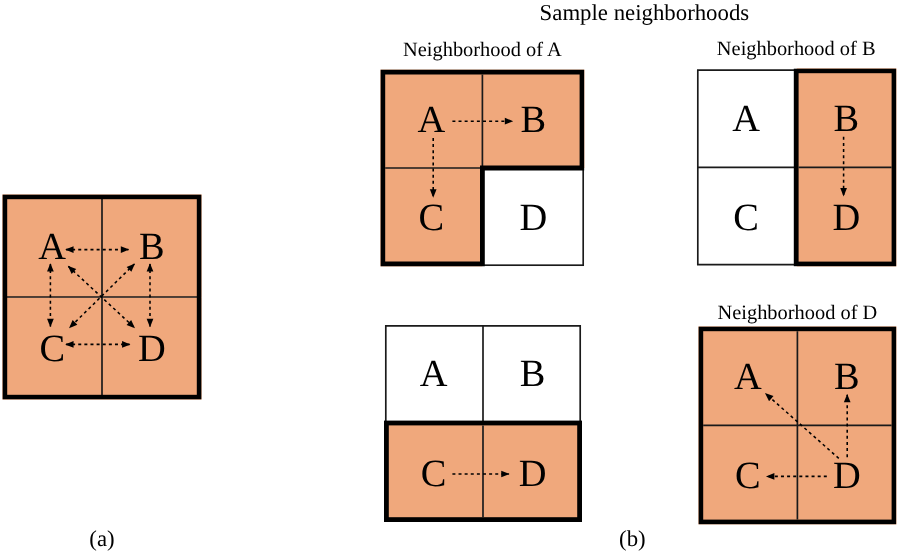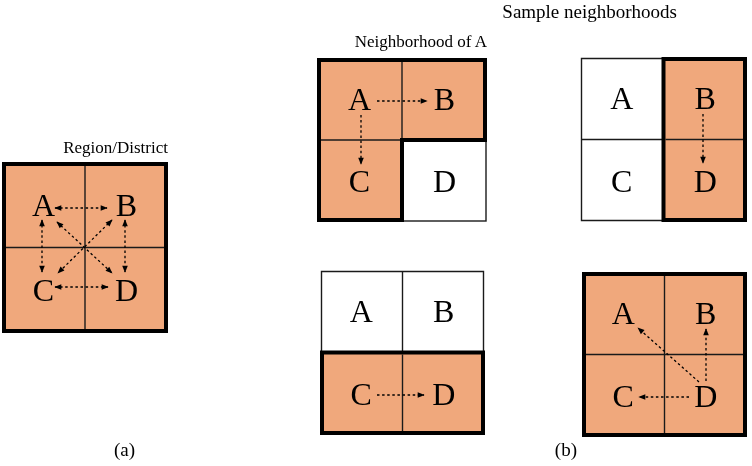--- a/index.html
+++ b/index.html
@@ -1,20 +1,20 @@
 <!DOCTYPE html>
 <html style="--shaded-fill: #F0A87C; --cell-background: #FFFFFF; --line: #000000; --text: #000000; --page-background: #FFFFFF;"><head>
 <meta charset="utf-8">
 <style>
   html, body { margin:0; padding:0; background:#ffffff; }
   .canvas {
     position:relative; width:752px; height:466px; background:var(--page-background,#fff);
     font-family:"Liberation Serif", serif; color:var(--text,#000); overflow:hidden;
   }
-  .title { position:absolute; text-align:right; white-space:nowrap; }
+  .title { position:absolute; text-align:center; white-space:nowrap; }
   .fig-title   { font-size:19px; }
   .grid-title  { font-size:17px; }
   .caption     { font-size:19px; }
   .grid { position:absolute; }
   .cell {
     position:absolute; width:50%; height:50%;
     display:flex; align-items:center; justify-content:center;
     background:var(--cell-background,#fff);
   }
   .cell[data-shaded="true"] { background:var(--shaded-fill,#F0A87C); }
@@ -49,21 +49,20 @@
 </style>
 </head>
 <body>
 
 <div class="canvas">
 
   <div class="title fig-title" id="title-fig">Sample neighborhoods</div>
   <div class="title caption" id="caption-a">(a)</div>
   <div class="title caption" id="caption-b">(b)</div>
 
-  <div class="title grid-title" id="title-region">Region/District</div>
   <div class="grid" id="grid-region">
     <div class="cell q0" data-shaded="true">
       <span class="cell-label">A</span>
       </div>
     <div class="cell q1" data-shaded="true">
       <span class="cell-label">B</span>
       </div>
     <div class="cell q2" data-shaded="true">
       <span class="cell-label">C</span>
       </div>
@@ -105,20 +104,21 @@
     <svg class="overlay" viewBox="0 0 170 164">
       <line class="thin" x1="85" y1="4" x2="85" y2="82"></line>
       <line class="thin" x1="4" y1="82" x2="85" y2="82"></line>
       <rect class="thin" x="85" y="82" width="84" height="81"></rect>
       <path class="thick" d="M2,2 H168 V82 H85 V162 H2 Z"></path>
       <path class="arrow" d="M60,43 L110,43" marker-end="url(#ah)"></path>
       <path class="arrow" d="M44,57 L44,106" marker-end="url(#ah)"></path>
     </svg>
   </div>
 
+  <div class="title grid-title" id="title-nb">Neighborhood of B</div>
   <div class="grid" id="grid-nb">
     <div class="cell q0" data-shaded="false">
       <span class="cell-label">A</span>
       </div>
     <div class="cell q1" data-shaded="true">
       <span class="cell-label">B</span>
       </div>
     <div class="cell q2" data-shaded="false">
       <span class="cell-label">C</span>
       </div>
@@ -149,20 +149,21 @@
       </div>
     <svg class="overlay" viewBox="0 0 165 165">
       <path class="thin" d="M1.5,82.5 V1.5 H163.5 V82.5"></path>
       <line class="thin" x1="82.5" y1="1.5" x2="82.5" y2="82.5"></line>
       <line class="thin" x1="82.5" y1="84.5" x2="82.5" y2="161"></line>
       <rect class="thick" x="2" y="82.5" width="161" height="80.5"></rect>
       <path class="arrow" d="M57,125 L104,125" marker-end="url(#ah)"></path>
     </svg>
   </div>
 
+  <div class="title grid-title" id="title-nd">Neighborhood of D</div>
   <div class="grid" id="grid-nd">
     <div class="cell q0" data-shaded="true">
       <span class="cell-label">A</span>
       </div>
     <div class="cell q1" data-shaded="true">
       <span class="cell-label">B</span>
       </div>
     <div class="cell q2" data-shaded="true">
       <span class="cell-label">C</span>
       </div>

